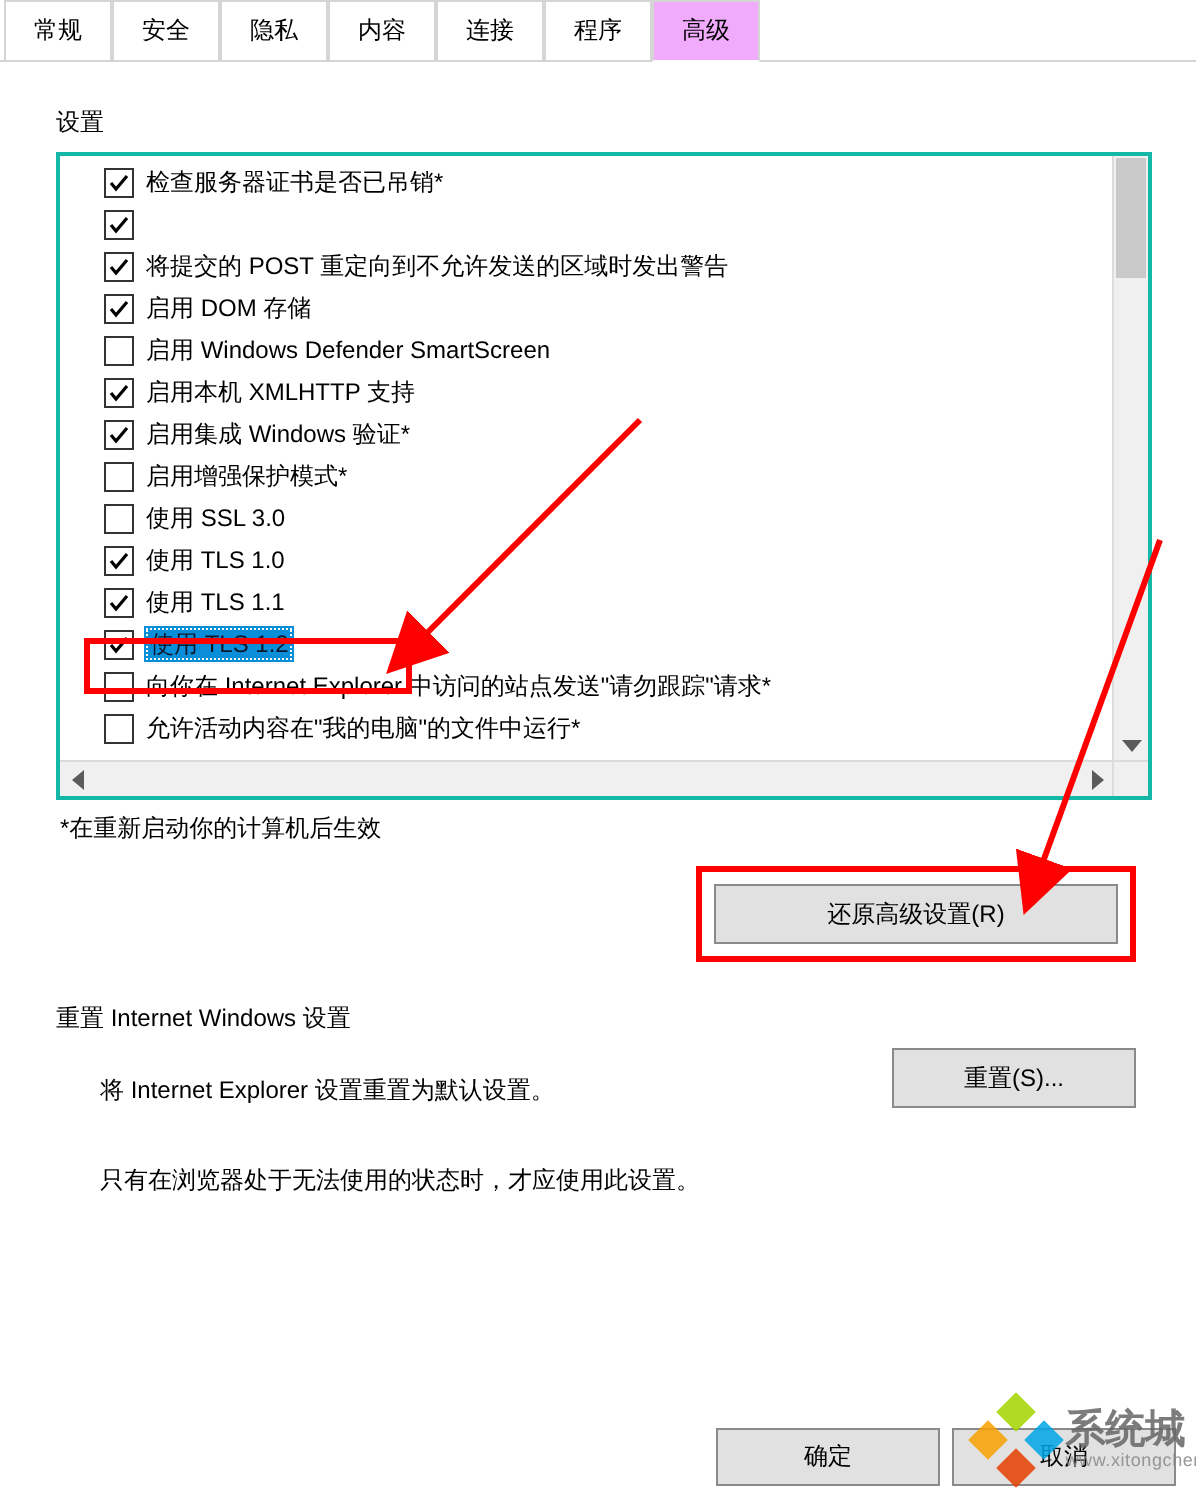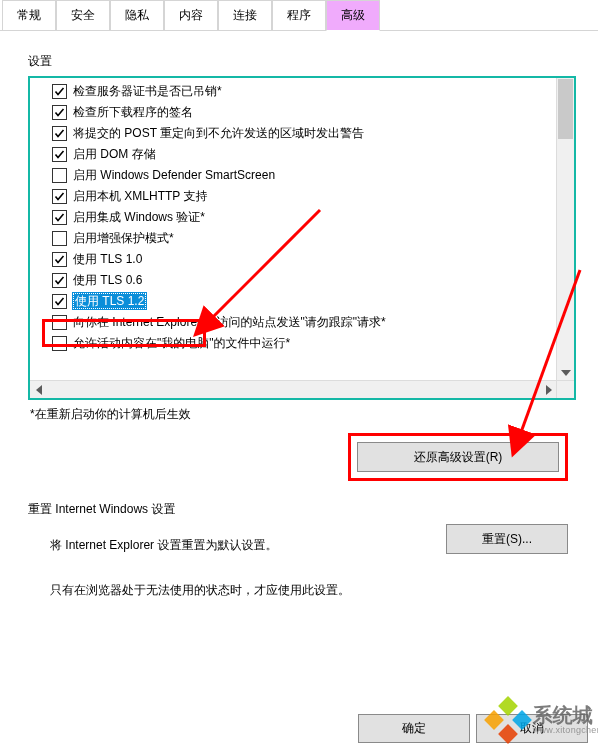--- a/index.html
+++ b/index.html
@@ -20,21 +20,21 @@
   .scroll-h .arrow.right{right:0;}
   .scroll-corner{position:absolute;right:0;bottom:0;width:17px;height:17px;background:#f0f0f0;border-left:1px solid #dcdcdc;border-top:1px solid #dcdcdc;}
   .list{position:absolute;left:0;top:1px;right:17px;bottom:17px;padding-top:2px;}
   .row{display:flex;align-items:center;height:21px;padding-left:22px;}
   .cb{width:13px;height:13px;border:1px solid #333;background:#fff;margin-right:6px;display:flex;align-items:center;justify-content:center;flex:0 0 13px;}
   .cb.checked svg{display:block;}
   .cb svg{display:none;width:11px;height:11px;}
   .row span.lbl{white-space:nowrap;}
   .row.highlight{ }
   .row.highlight .cb{ }
-  .hlbg{background:#0a8ed9;color:#ffffff;padding:0 1px;border:1px dotted #fff;outline:1px solid #0a8ed9;}
+  .hlbg{background:#0a8ed9;color:#0f172a;padding:0 1px;border:1px dotted #fff;outline:1px solid #0a8ed9;}
   .red-box1{position:absolute;border:3px solid #ff0000;left:12px;top:241px;width:158px;height:22px;pointer-events:none;}
   .note{margin:6px 2px 0 2px;}
   .btn-row{margin-top:10px;display:flex;justify-content:flex-end;padding-right:8px;}
   .button{border:1px solid #8a8a8a;background:#e1e1e1;height:28px;display:flex;align-items:center;justify-content:center;min-width:150px;cursor:pointer;}
   .red-box2{border:3px solid #ff0000;display:inline-block;padding:6px;}
   .section2{margin-top:20px;}
   .reset-row{display:flex;justify-content:space-between;align-items:flex-end;margin-top:6px;padding-left:22px;padding-right:8px;}
   .reset-btn{min-width:120px;}
   .info{margin-top:28px;padding-left:22px;}
   .bottom-bar{position:absolute;bottom:8px;right:10px;display:flex;gap:6px;}
@@ -85,21 +85,20 @@
               </svg>
             </div>
             <span class="lbl">检查服务器证书是否已吊销*</span>
           </div>
           <div class="row">
             <div class="cb checked">
               <svg viewBox="0 0 11 11">
                 <polyline class="checkmark" points="1.5,5.5 4,8.5 9.5,2"></polyline>
               </svg>
             </div>
-            <span class="lbl">检查所下载程序的签名</span>
           </div>
           <div class="row">
             <div class="cb checked">
               <svg viewBox="0 0 11 11">
                 <polyline class="checkmark" points="1.5,5.5 4,8.5 9.5,2"></polyline>
               </svg>
             </div>
             <span class="lbl">将提交的 POST 重定向到不允许发送的区域时发出警告</span>
           </div>
           <div class="row">
@@ -128,34 +127,38 @@
                 <polyline class="checkmark" points="1.5,5.5 4,8.5 9.5,2"></polyline>
               </svg>
             </div>
             <span class="lbl">启用集成 Windows 验证*</span>
           </div>
           <div class="row">
             <div class="cb"></div>
             <span class="lbl">启用增强保护模式*</span>
           </div>
           <div class="row">
+            <div class="cb"></div>
+            <span class="lbl">使用 SSL 3.0</span>
+          </div>
+          <div class="row">
             <div class="cb checked">
               <svg viewBox="0 0 11 11">
                 <polyline class="checkmark" points="1.5,5.5 4,8.5 9.5,2"></polyline>
               </svg>
             </div>
             <span class="lbl">使用 TLS 1.0</span>
           </div>
           <div class="row">
             <div class="cb checked">
               <svg viewBox="0 0 11 11">
                 <polyline class="checkmark" points="1.5,5.5 4,8.5 9.5,2"></polyline>
               </svg>
             </div>
-            <span class="lbl">使用 TLS 0.6</span>
+            <span class="lbl">使用 TLS 1.1</span>
           </div>
           <div class="row highlight">
             <div class="cb checked">
               <svg viewBox="0 0 11 11">
                 <polyline class="checkmark" points="1.5,5.5 4,8.5 9.5,2"></polyline>
               </svg>
             </div>
             <span class="lbl"><span class="hlbg">使用 TLS 1.2</span></span>
           </div>
           <div class="row">

